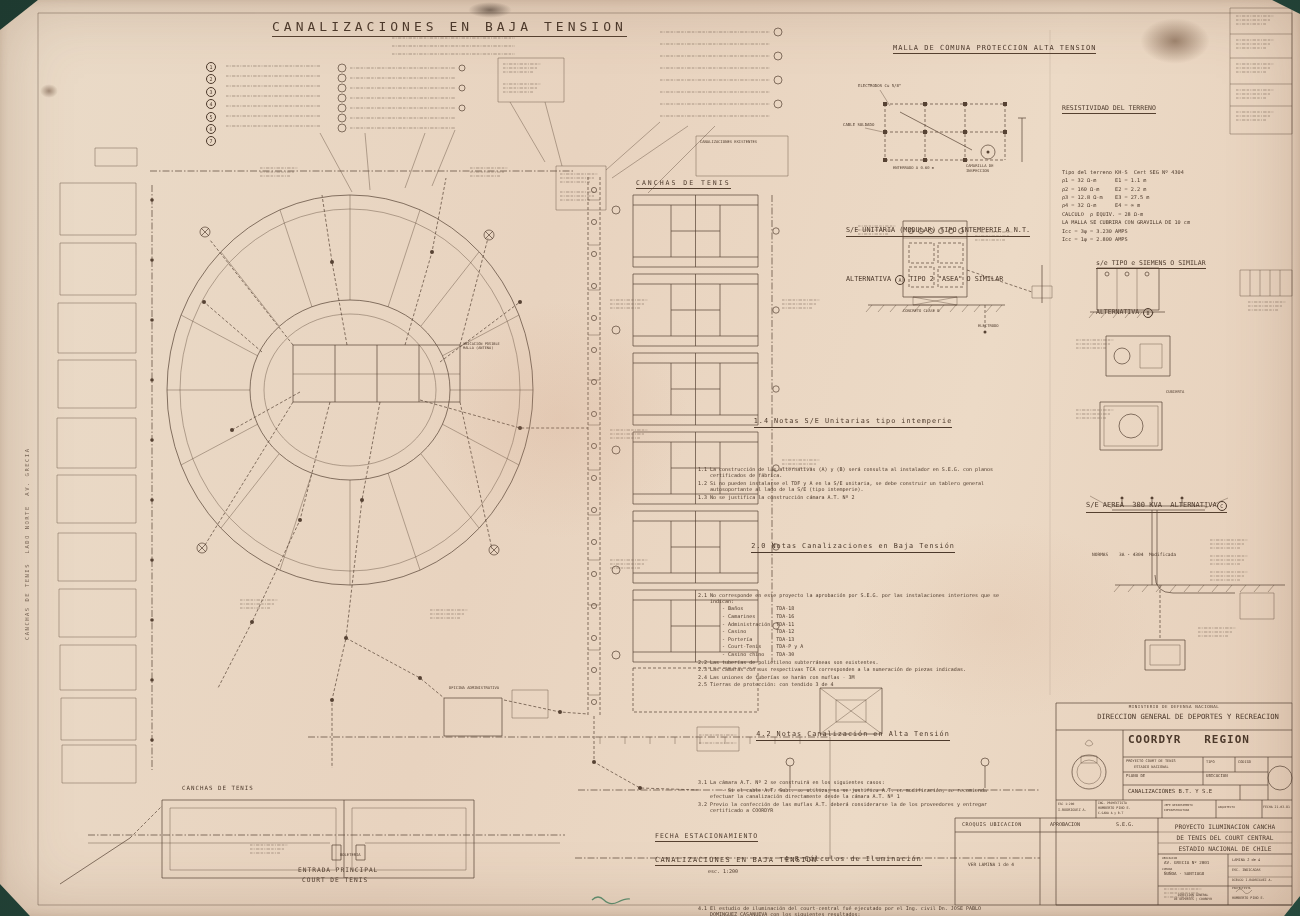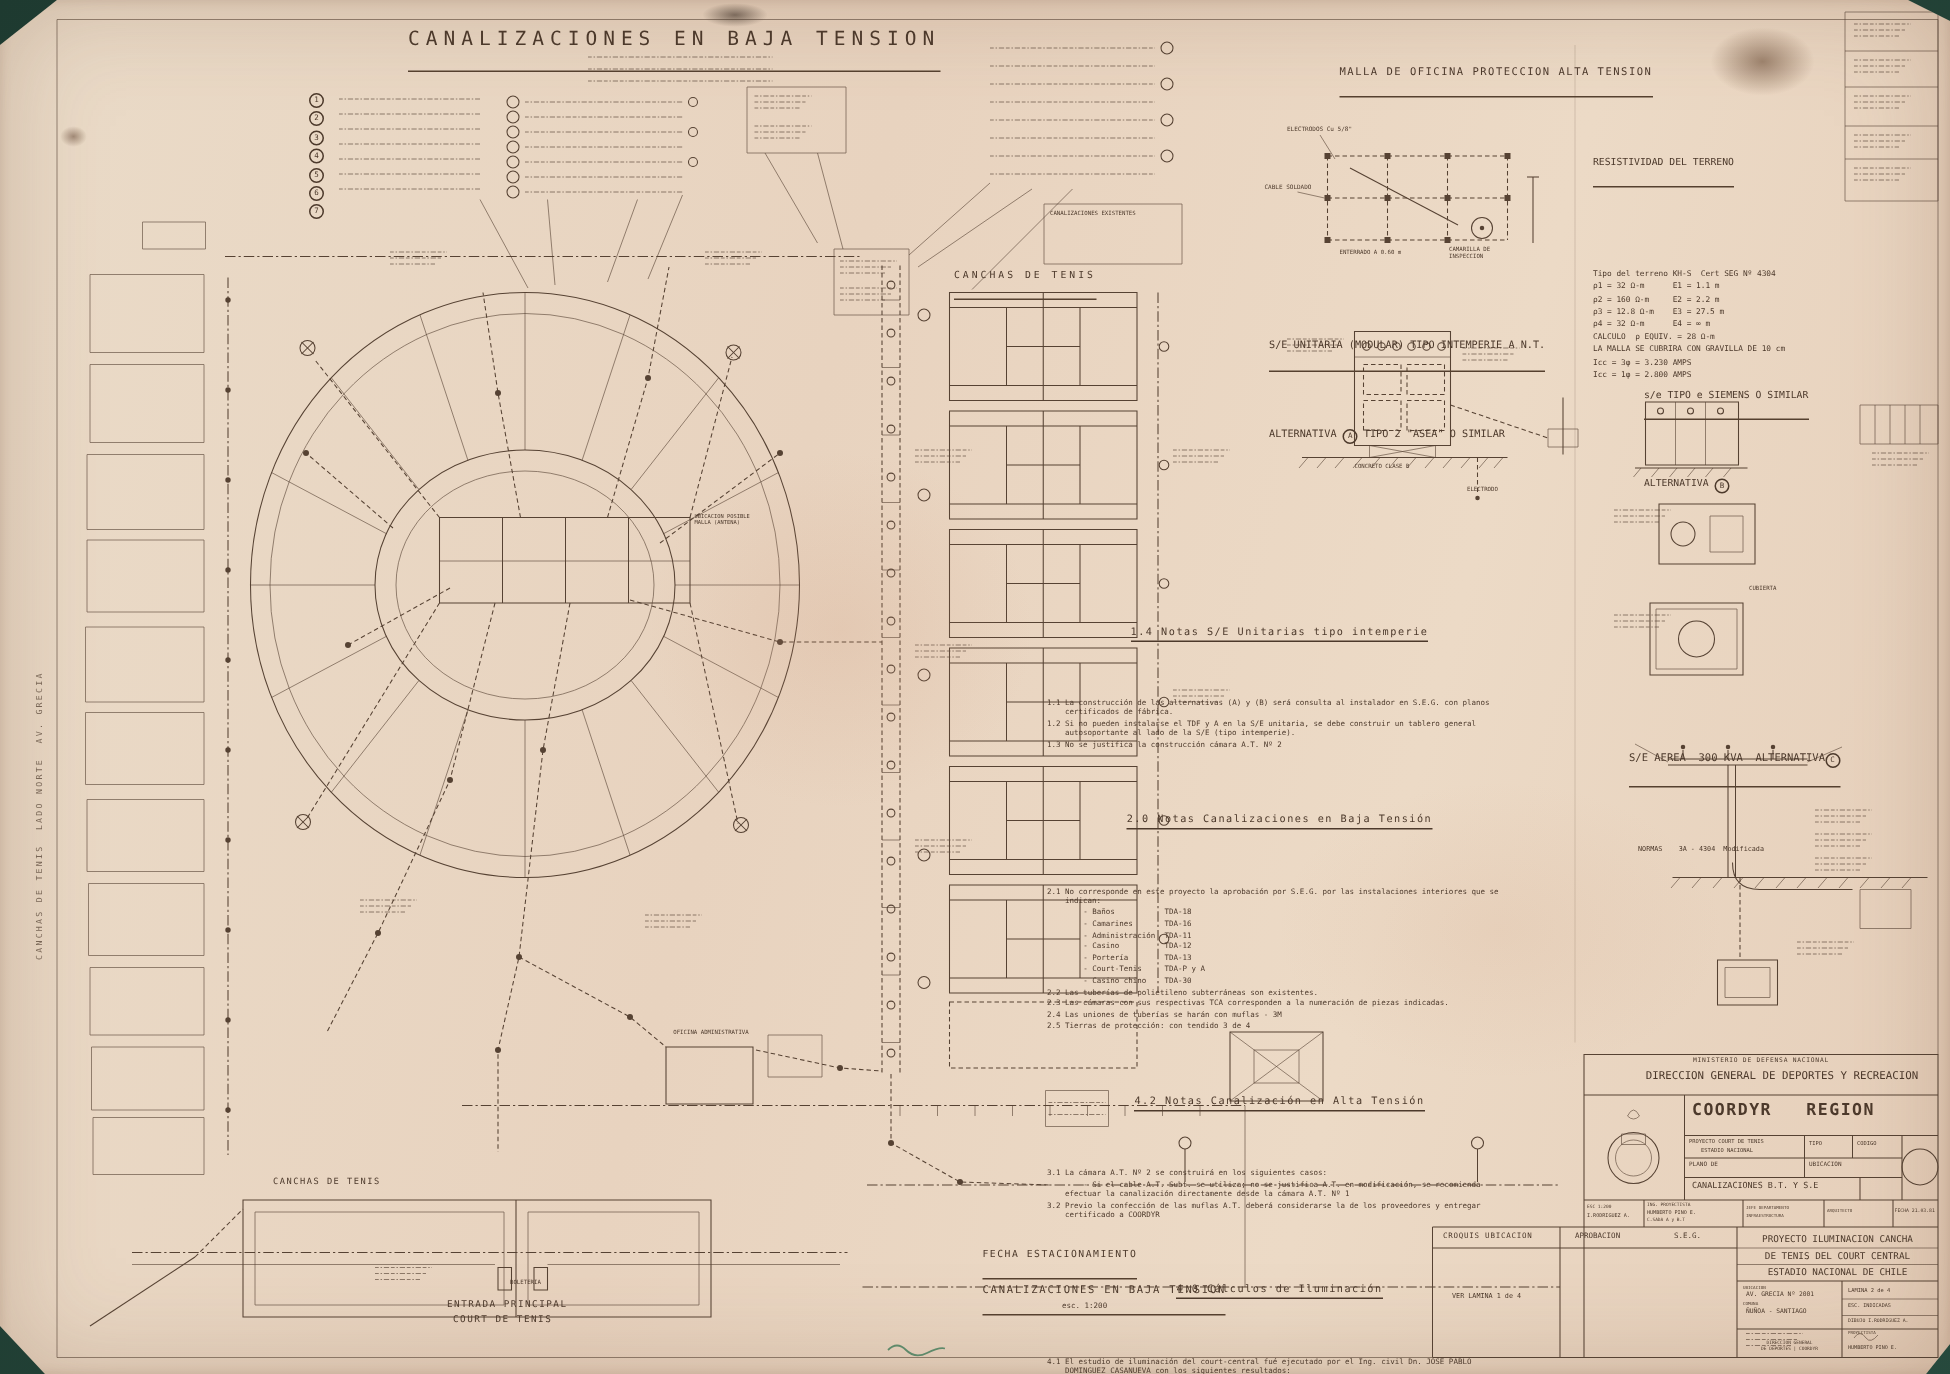--- a/index.html
+++ b/index.html
@@ -11,21 +11,21 @@
     box-shadow:inset 0 0 70px rgba(120,80,55,.28), inset 0 0 8px rgba(120,80,55,.2);}
   svg{position:absolute;left:0;top:0}
   svg *{vector-effect:non-scaling-stroke}
   .st{stroke:#564233;fill:none;stroke-width:.7}
   .thin{stroke-width:.5;opacity:.8}
   .dd{stroke-dasharray:7 2 1.5 2}
   .ds{stroke-dasharray:3 2}
   .micro{stroke-dasharray:2.5 1.2 1 1.2 3.5 1.2;stroke-width:.6;opacity:.7}
   .fil{fill:#564233;stroke:none}
   .lbl{position:absolute;font-family:"DejaVu Sans Mono",monospace;color:#4c392b;white-space:pre;line-height:1.15}
-  .ul{border-bottom:1px solid #55402f;padding-bottom:12px}
+  .ul{border-bottom:1px solid #55402f;padding-bottom:1px}
   .wrap{white-space:normal}
   .circ{display:inline-block;width:8px;height:8px;border:1px solid #4c392b;border-radius:50%;
     text-align:center;line-height:8px;font-size:5px;vertical-align:-1px;white-space:normal}
   .nhead{display:table;margin:5px auto 2px;font-size:6.8px;letter-spacing:1px;
     border-bottom:1px solid #4c392b;padding-bottom:1px}
   .nitem{font-size:5px;line-height:1.22;margin-bottom:1.5px;padding-left:12px;text-indent:-12px;white-space:pre-wrap}
   .rline{font-size:5.2px;margin-bottom:2.4px;white-space:pre}
   .cnum{width:8px;height:8px;border:1px solid #4c392b;border-radius:50%;font-size:5px;line-height:8px;
     text-align:center;margin-bottom:2.4px;color:#4c392b;font-family:"DejaVu Sans Mono",monospace}
   .stain{position:absolute;border-radius:50%;pointer-events:none}
@@ -527,21 +527,21 @@
   <div class="stain" style="left:1140px;top:18px;width:70px;height:46px;background:radial-gradient(ellipse,rgba(94,62,40,.55),rgba(94,62,40,0) 70%)"></div>
   <div class="stain" style="left:468px;top:2px;width:44px;height:16px;background:radial-gradient(ellipse,rgba(60,45,35,.6),transparent 70%)"></div>
   <div class="stain" style="left:430px;top:300px;width:260px;height:240px;background:radial-gradient(ellipse,rgba(203,150,120,.18),transparent 70%)"></div>
   <div class="stain" style="left:850px;top:520px;width:300px;height:200px;background:radial-gradient(ellipse,rgba(206,160,130,.15),transparent 70%)"></div>
   <div class="stain" style="left:40px;top:84px;width:18px;height:14px;background:radial-gradient(ellipse,rgba(90,60,40,.5),transparent 70%)"></div>
 
   <div class="lbl ul" style="left:272px;top:20px;font-size:13px;letter-spacing:4px">CANALIZACIONES EN BAJA TENSION</div>
 
   <div class="lbl" style="left:206px;top:62px"><div class="cnum">1</div><div class="cnum">2</div><div class="cnum">3</div><div class="cnum">4</div><div class="cnum">5</div><div class="cnum">6</div><div class="cnum">7</div></div>
 
-  <div class="lbl ul" style="left:893px;top:44px;font-size:7px;letter-spacing:1px">MALLA DE OFICINA PROTECCION ALTA TENSION</div>
+  <div class="lbl ul" style="left:893px;top:44px;font-size:7px;letter-spacing:1px">MALLA DE COMUNA PROTECCION ALTA TENSION</div>
   <div class="lbl" style="left:858px;top:84px;font-size:4px">ELECTRODOS Cu 5/8"</div>
   <div class="lbl wrap" style="left:843px;top:122px;font-size:4px;width:40px;line-height:5px">CABLE SOLDADO</div>
   <div class="lbl" style="left:893px;top:166px;font-size:3.8px">ENTERRADO A 0.60 m</div>
   <div class="lbl wrap" style="left:966px;top:164px;font-size:3.8px;width:52px;line-height:4.5px">CAMARILLA DE INSPECCION</div>
 
   <div class="lbl" style="left:1062px;top:68px;width:210px">
     <div class="ul" style="font-size:6.5px;display:table;margin-bottom:19px">RESISTIVIDAD DEL TERRENO</div>
     <div><div class="rline">Tipo del terreno KH-S  Cert SEG Nº 4304</div><div class="rline">ρ1 = 32 Ω-m      E1 = 1.1 m</div><div class="rline">ρ2 = 160 Ω-m     E2 = 2.2 m</div><div class="rline">ρ3 = 12.8 Ω-m    E3 = 27.5 m</div><div class="rline">ρ4 = 32 Ω-m      E4 = ∞ m</div><div class="rline">CALCULO  ρ EQUIV. = 28 Ω-m</div><div class="rline">LA MALLA SE CUBRIRA CON GRAVILLA DE 10 cm</div><div class="rline">Icc = 3φ = 3.230 AMPS</div><div class="rline">Icc = 1φ = 2.800 AMPS</div></div>
   </div>
 

